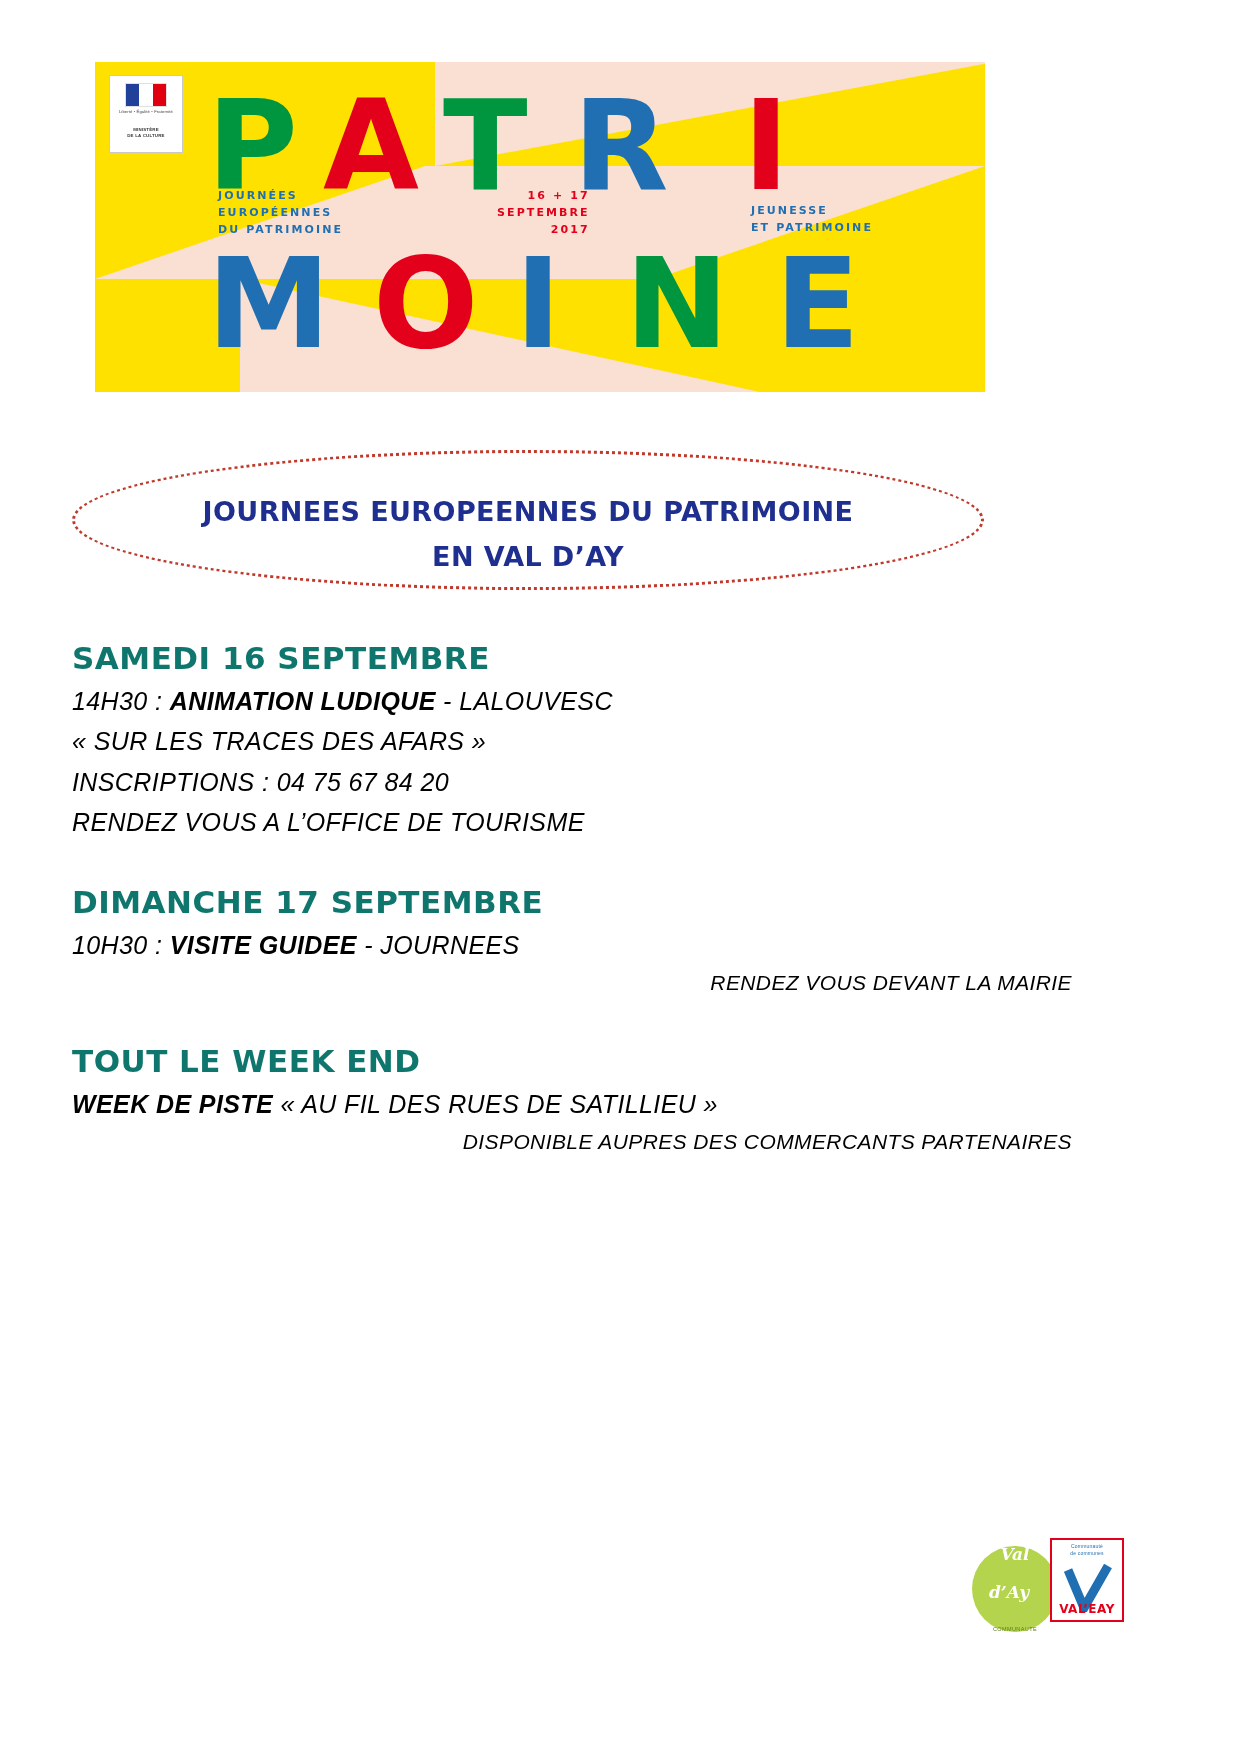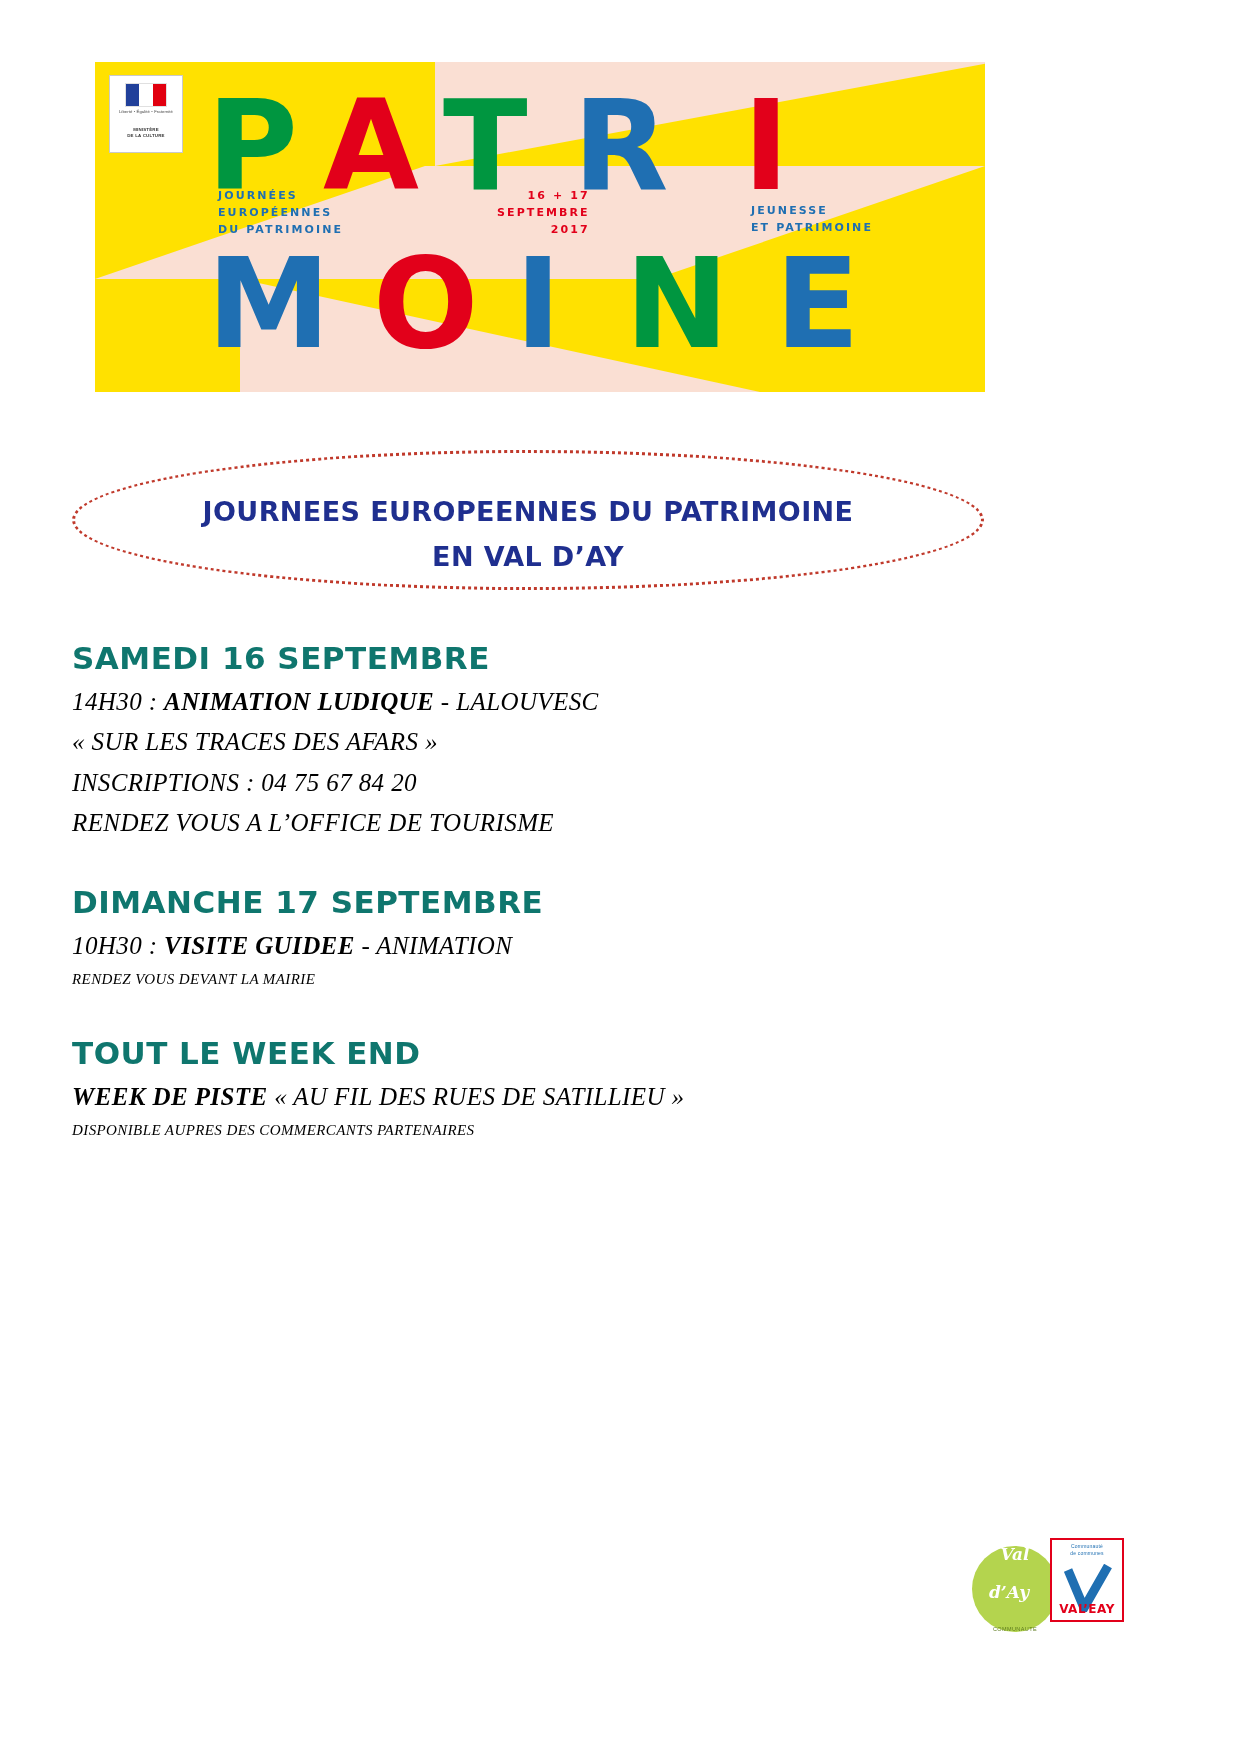--- a/index.html
+++ b/index.html
@@ -152,33 +152,34 @@
   }
   .day-head {
     color: #0f766e;
     font-family: "DejaVu Sans", sans-serif;
     font-weight: bold;
     font-size: 31px;
     letter-spacing: .5px;
     margin: 0 0 10px 0;
   }
   .line {
-    font-family: Liberation Serif, serif;
+    font-family: Liberation Sans, sans-serif;
     font-style: italic;
     font-size: 25px;
     color: #000;
     letter-spacing: .4px;
     margin: 0 0 9px 0;
     line-height: 1.25;
   }
   .line .strong {
     font-weight: bold;
   }
   .line.small {
-    font-size: 15px;
+    font-size: 21px;
+    text-align: right;
   }
   .block { margin-bottom: 46px; }
   .block.last { margin-bottom: 0; }
 
   
   .logo-valday {
     position: absolute;
     left: 972px; top: 1546px;
     width: 86px; height: 86px;
     border-radius: 50%;
@@ -308,21 +309,21 @@
       <span>INSCRIPTIONS : 04 75 67 84 20</span>
     </div>
     <div class="line">
       <span> RENDEZ VOUS A L’OFFICE DE TOURISME</span>
     </div>
   </div>
 
   <div class="block">
     <div class="day-head">DIMANCHE 17 SEPTEMBRE</div>
     <div class="line">
-      <span>10H30 : </span><span class="strong">VISITE GUIDEE</span><span> - ANIMATION</span>
+      <span>10H30 : </span><span class="strong">VISITE GUIDEE</span><span> - JOURNEES</span>
     </div>
     <div class="line small">
       <span>RENDEZ VOUS DEVANT LA MAIRIE</span>
     </div>
   </div>
 
   <div class="block last">
     <div class="day-head">TOUT LE WEEK END</div>
     <div class="line">
       <span class="strong">WEEK DE PISTE</span><span> « AU FIL DES RUES DE SATILLIEU »</span>

